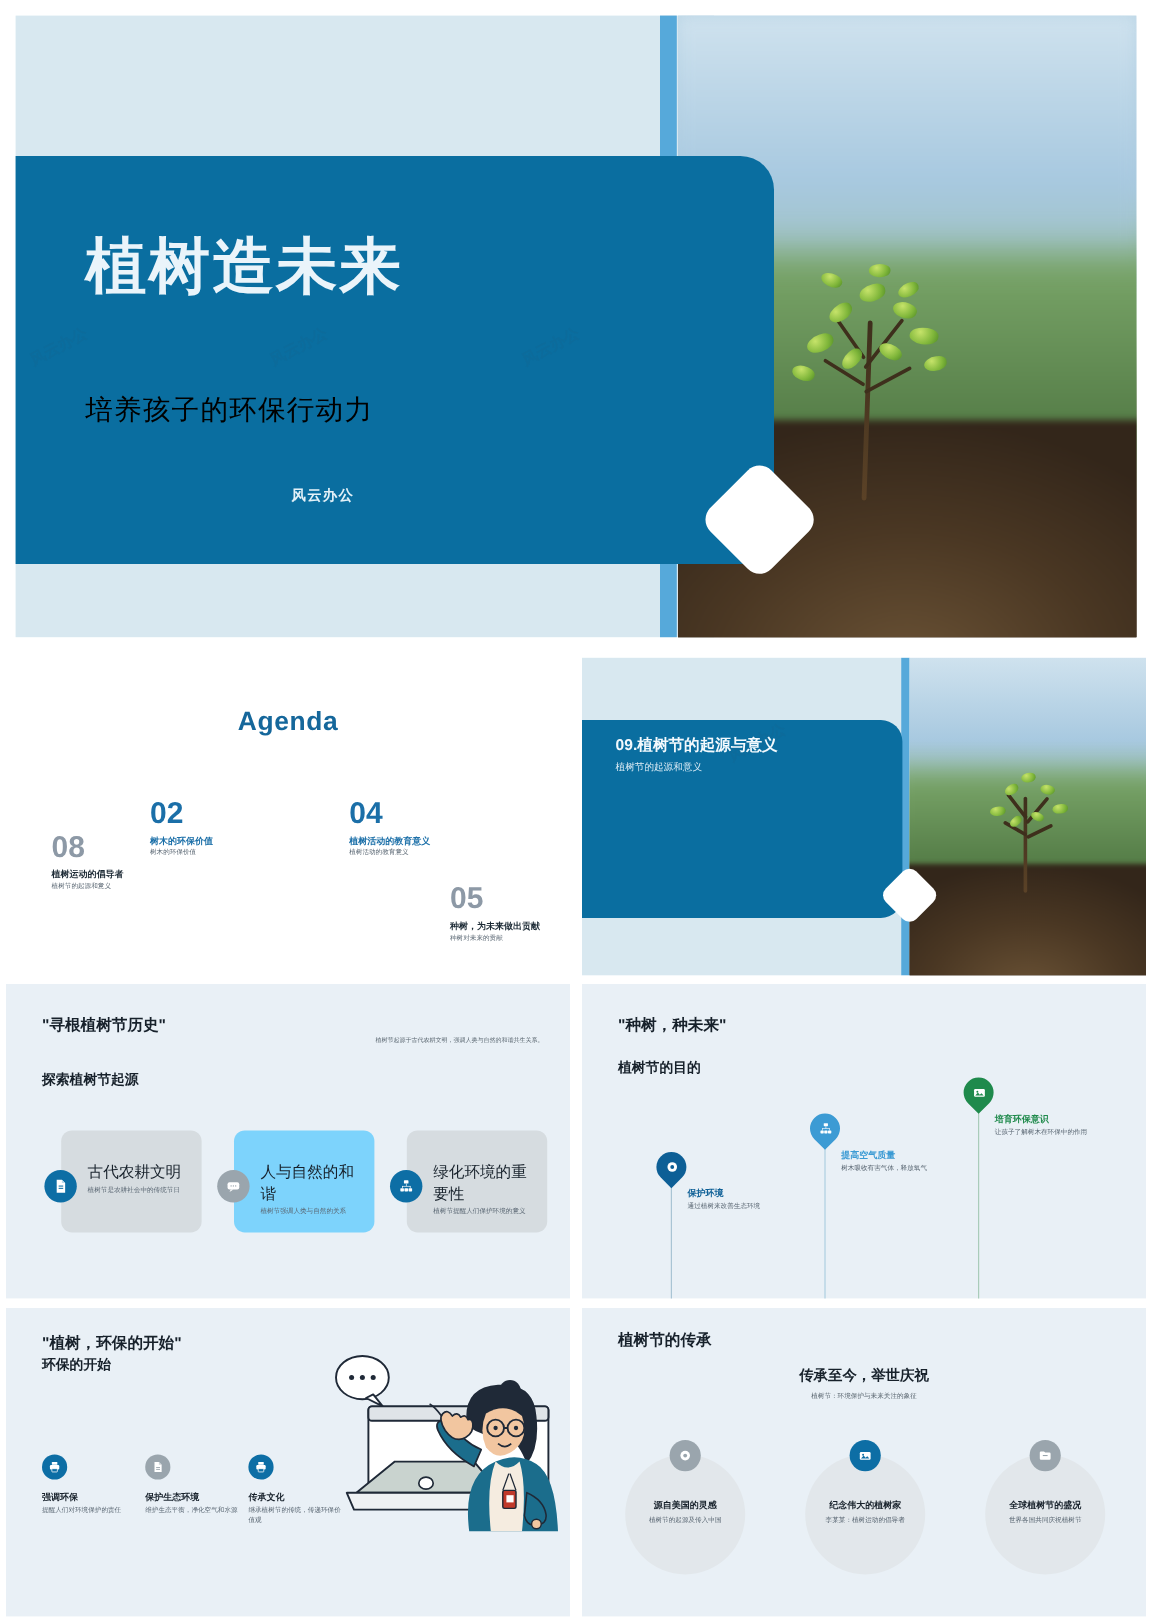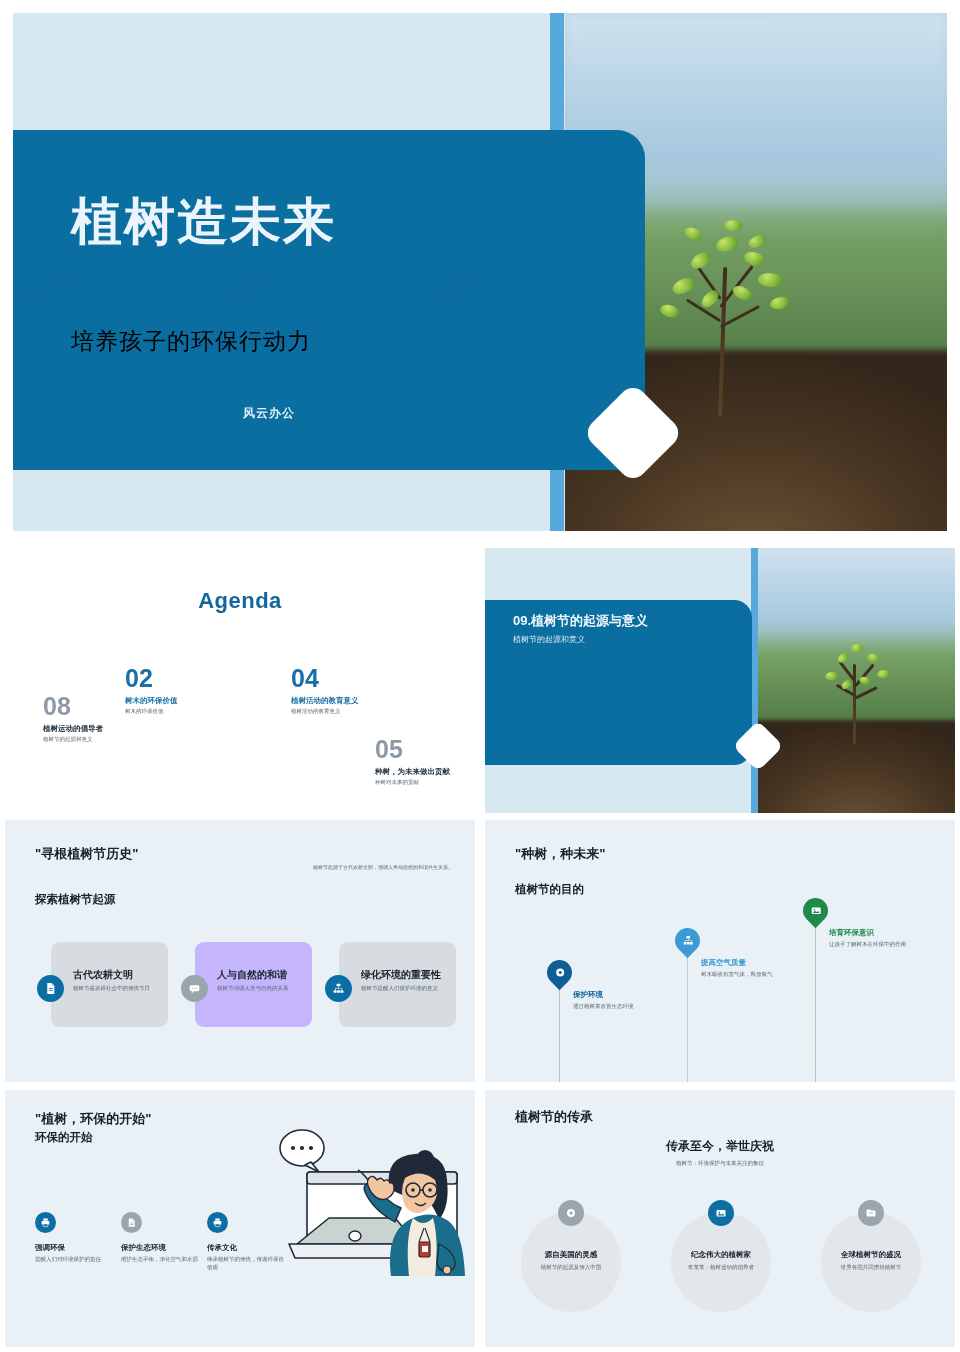--- a/index.html
+++ b/index.html
@@ -125,29 +125,29 @@
   .hs-right {
     position:absolute; right:22px; top:44px; width:185px;
     font-size:5px; color:#59656f; text-align:right; line-height:1.5;
   }
   .hs-sub { position:absolute; left:30px; top:72px; font-size:11.5px; font-weight:700; color:#17212b; }
   .hs-cards { position:absolute; left:46px; top:122px; width:405px; height:85px; }
   .hs-card {
     position:absolute; top:0; width:117px; height:85px; border-radius:9px;
   }
   .hs-card.grey { background:#d6dce0; }
-  .hs-card.blue { background:#c4b5fd; }
+  .hs-card.blue { background:#7dd3fc; }
   .hs-badge {
     position:absolute; left:-14px; top:33px; width:27px; height:27px; border-radius:50%;
     display:flex; align-items:center; justify-content:center;
   }
   .hs-badge.b { background:#0d6ea5; }
   .hs-badge.g { background:#9aa5ad; }
   .hs-card-txt { position:absolute; left:22px; top:26px; width:90px; }
-  .hs-card-h { font-size:10px; font-weight:700; color:#17212b; }
+  .hs-card-h { font-size:13px; font-weight:400; color:#17212b; }
   .hs-card-d { font-size:5.5px; color:#5a6773; margin-top:3px; line-height:1.4; }
 
   
   #slide-purpose { left:485px; top:820px; width:470px; height:262px; background:#e9f0f6; }
   .pp-quote { position:absolute; left:30px; top:25px; font-size:13px; font-weight:700; color:#17212b; }
   .pp-sub { position:absolute; left:30px; top:62px; font-size:11.5px; font-weight:700; color:#17212b; }
   .pin-group { position:absolute; }
   .pin-stem { position:absolute; left:12px; top:24px; width:1px; height:105px; }
   .pin-head {
     position:absolute; left:0; top:0; width:25px; height:25px; border-radius:50% 50% 50% 0;

